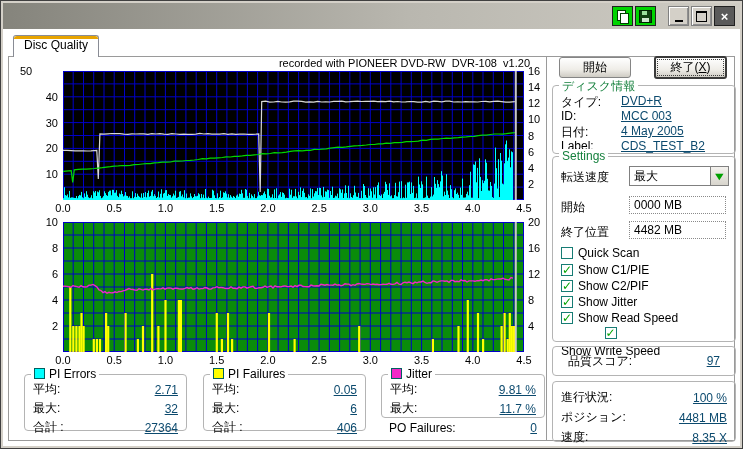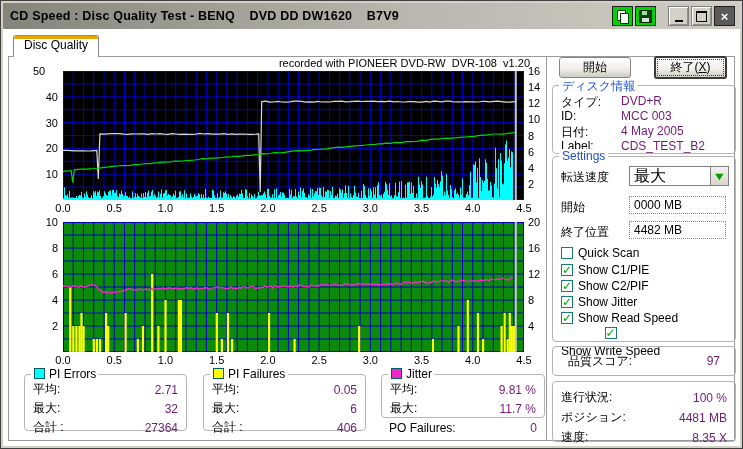--- a/index.html
+++ b/index.html
@@ -1,21 +1,21 @@
 <!DOCTYPE html>
 <html><head>
 <meta charset="utf-8">
 <style>
   html,body{margin:0;padding:0;}
   body{width:743px;height:449px;position:relative;background:#d4d0c8;
        font-family:"Liberation Sans","DejaVu Sans",sans-serif;font-size:12px;color:#000;overflow:hidden;}
   .abs{position:absolute;}
   .pre{white-space:pre;}
-  .navy{color:#701a75;}
-  .teal{color:#1d4ed8;}
+  .navy{color:#0c4a6e;text-decoration:underline;}
+  .teal{color:#15803d;}
 
   
   .window-frame{left:0;top:0;width:741px;height:447px;border:1px solid #404040;background:#d4d0c8;}
   .titlebar{left:3px;top:3px;width:737px;height:26px;background:linear-gradient(90deg,#85847c,#b9b7af 55%,#cfccc4);
             display:flex;align-items:center;}
   .win-title{font-weight:bold;font-size:12.5px;padding-left:7px;letter-spacing:.2px;}
   .tb-buttons{margin-left:auto;display:flex;align-items:center;gap:2px;padding-right:5px;}
   .tb-btn{width:21px;height:20px;border:1px solid #202020;display:flex;align-items:center;justify-content:center;box-sizing:border-box;}
   .tb-green{background:#00d400;}
   .tb-gray{background:#d4d0c8;border:1px solid #808080;box-shadow:inset 1px 1px 0 #fff,inset -1px -1px 0 #909090;}
@@ -55,41 +55,40 @@
 
   
   .group{box-sizing:border-box;border:1px solid #b4b4b4;border-radius:4px;}
   .group-title{position:absolute;top:-8px;left:6px;background:#fff;padding:0 3px;font-size:12px;}
   .legend-sq{display:inline-block;width:9px;height:9px;border:1px solid #006060;margin-right:4px;vertical-align:-1px;}
 
   .row-flex{display:flex;justify-content:space-between;align-items:center;}
 
   
   .combo{box-sizing:border-box;border:1px solid #808080;background:#fff;display:flex;align-items:center;}
-  .combo-text{flex:1;padding-left:4px;font-size:16px;}
+  .combo-text{flex:1;padding-left:4px;font-size:12px;}
   .combo-btn{width:17px;align-self:stretch;border-left:1px solid #808080;background:linear-gradient(#f4f2ee,#d8d5cd);
              display:flex;align-items:center;justify-content:center;}
   .chev{color:#00a000;font-size:11px;line-height:11px;transform:scaleX(1.3);}
   .field{box-sizing:border-box;border:1px dotted #8a8a8a;background:#fff;padding-left:4px;
          font-size:12px;display:flex;align-items:center;}
   .cb-row{position:absolute;display:flex;align-items:center;gap:5px;height:14px;}
   .cb{width:12px;height:12px;box-sizing:border-box;border:1px solid #167c74;background:#fff;
       display:flex;align-items:center;justify-content:center;font-size:12px;line-height:10px;color:#00a400;font-weight:bold;}
   .cb::before{content:"";}
   .cb.checked::before{content:"\2713";}
 
   .divider{width:2px;border-left:1px solid #9a9a9a;border-right:1px solid #ffffff;}
 </style>
 </head>
 <body>
 
 <div class="abs window-frame"></div>
 
 <div class="abs titlebar">
-  <span class="win-title pre">CD Speed : Disc Quality Test - BENQ    DVD DD DW1620    B7V9</span>
   <span class="tb-buttons">
     <span class="tb-btn tb-green">
         <span class="icon-pages">
           <i></i>
           <i></i>
         </span>
       </span>
     <span class="tb-btn tb-green">
         <span class="icon-floppy"></span>
       </span>
@@ -717,21 +716,21 @@
     <rect x="447.7" y="104.0" width="2.2" height="26.0" fill="#ffff00"></rect>
     <rect x="449.8" y="104.0" width="2.2" height="26.0" fill="#ffff00"></rect>
     <polyline points="0.0,64.3 2.0,64.3 4.0,64.4 6.0,64.8 8.0,65.2 10.0,63.5 12.0,64.3 14.0,64.6 16.0,65.3 18.0,63.6 20.0,64.8 22.0,65.0 24.0,64.8 26.0,63.3 28.0,63.1 30.0,62.4 32.0,63.6 34.0,65.0 36.0,68.0 38.0,68.6 40.0,70.6 42.0,69.6 44.0,71.2 46.0,70.3 48.0,70.9 50.0,70.8 52.0,69.8 54.0,70.6 56.0,69.5 58.0,69.6 60.0,68.8 62.0,68.4 64.0,67.5 66.0,66.6 68.0,67.4 70.0,67.5 72.0,68.1 74.0,68.2 76.0,66.8 78.0,67.4 80.0,68.1 82.0,67.1 84.0,67.3 86.0,68.0 88.0,66.4 90.0,67.9 92.0,67.2 94.0,66.6 96.0,66.8 98.0,66.9 100.0,65.9 102.0,67.1 104.0,66.1 106.0,66.0 108.0,66.1 110.0,67.2 112.0,66.1 114.0,66.2 116.0,66.7 118.0,67.0 120.0,67.0 122.0,66.3 124.0,65.5 126.0,66.4 128.0,65.6 130.0,67.3 132.0,66.8 134.0,65.7 136.0,67.1 138.0,66.6 140.0,66.6 142.0,65.5 144.0,66.0 146.0,67.0 148.0,67.1 150.0,65.9 152.0,65.6 154.0,64.7 156.0,65.8 158.0,65.4 160.0,65.7 162.0,66.4 164.0,66.5 166.0,66.3 168.0,64.8 170.0,66.2 172.0,66.3 174.0,66.7 176.0,65.1 178.0,66.2 180.0,64.9 182.0,64.9 184.0,66.2 186.0,65.4 188.0,64.8 190.0,64.3 192.0,66.3 194.0,66.4 196.0,65.6 198.0,65.8 200.0,65.3 202.0,64.0 204.0,65.3 206.0,64.7 208.0,64.0 210.0,65.9 212.0,63.8 214.0,64.8 216.0,64.8 218.0,64.9 220.0,64.2 222.0,63.9 224.0,64.5 226.0,64.6 228.0,64.1 230.0,65.2 232.0,63.6 234.0,64.6 236.0,63.3 238.0,63.2 240.0,64.5 242.0,64.6 244.0,64.7 246.0,64.8 248.0,63.1 250.0,63.7 252.0,64.0 254.0,63.7 256.0,63.9 258.0,62.2 260.0,62.7 262.0,63.2 264.0,62.6 266.0,63.1 268.0,63.1 270.0,63.2 272.0,62.1 274.0,63.1 276.0,62.7 278.0,63.8 280.0,63.1 282.0,61.7 284.0,62.1 286.0,62.1 288.0,63.6 290.0,62.7 292.0,63.3 294.0,62.0 296.0,61.5 298.0,62.1 300.0,62.2 302.0,62.4 304.0,61.7 306.0,61.9 308.0,62.6 310.0,62.0 312.0,62.5 314.0,62.2 316.0,62.7 318.0,62.6 320.0,62.2 322.0,62.4 324.0,62.3 326.0,61.3 328.0,62.3 330.0,62.4 332.0,61.8 334.0,60.4 336.0,62.2 338.0,62.5 340.0,60.8 342.0,60.2 344.0,60.7 346.0,60.0 348.0,60.8 350.0,61.6 352.0,60.1 354.0,60.8 356.0,59.9 358.0,60.0 360.0,59.1 362.0,60.5 364.0,61.3 366.0,60.6 368.0,60.8 370.0,58.9 372.0,59.4 374.0,60.3 376.0,59.3 378.0,58.9 380.0,58.9 382.0,59.2 384.0,58.9 386.0,60.3 388.0,58.4 390.0,58.4 392.0,59.7 394.0,59.3 396.0,59.7 398.0,57.9 400.0,58.8 402.0,58.5 404.0,60.0 406.0,58.9 408.0,58.9 410.0,58.9 412.0,59.3 414.0,58.7 416.0,58.7 418.0,58.1 420.0,58.7 422.0,57.7 424.0,57.7 426.0,58.9 428.0,56.8 430.0,57.6 432.0,57.6 434.0,57.1 436.0,56.9 438.0,57.0 440.0,56.2 442.0,57.3 444.0,57.6 446.0,58.0 448.0,55.6 450.0,56.1" fill="none" stroke="#f028c8" stroke-width="1.4"></polyline>
     <line x1="452.8" y1="0" x2="452.8" y2="130" stroke="#c8c8c8" stroke-width="2"></line>
   </svg>
 <div id="axis-layer" class="abs" style="left:0;top:0;width:743px;height:449px;pointer-events:none;">
     <span class="ax " style="left: 20px; top: 169.2px; width: 38px; text-align: right;">10</span>
     <span class="ax " style="left: 20px; top: 143.4px; width: 38px; text-align: right;">20</span>
     <span class="ax " style="left: 20px; top: 117.6px; width: 38px; text-align: right;">30</span>
     <span class="ax " style="left: 20px; top: 91.8px; width: 38px; text-align: right;">40</span>
-    <span class="ax " style="left: 20px; top: 66px; width: 38px; text-align: center;">50</span>
+    <span class="ax " style="left: 20px; top: 66px; width: 38px; text-align: left;">50</span>
     <span class="ax " style="left: 528px; top: 178.875px; width: 30px;">2</span>
     <span class="ax " style="left: 528px; top: 162.75px; width: 30px;">4</span>
     <span class="ax " style="left: 528px; top: 146.625px; width: 30px;">6</span>
     <span class="ax " style="left: 528px; top: 130.5px; width: 30px;">8</span>
     <span class="ax " style="left: 528px; top: 114.375px; width: 30px;">10</span>
     <span class="ax " style="left: 528px; top: 98.25px; width: 30px;">12</span>
     <span class="ax " style="left: 528px; top: 82.125px; width: 30px;">14</span>
     <span class="ax " style="left: 528px; top: 66px; width: 30px;">16</span>
     <span class="ax " style="left: 51px; top: 203px; width: 24px; text-align: center;">0.0</span>
     <span class="ax " style="left: 102.222px; top: 203px; width: 24px; text-align: center;">0.5</span>

